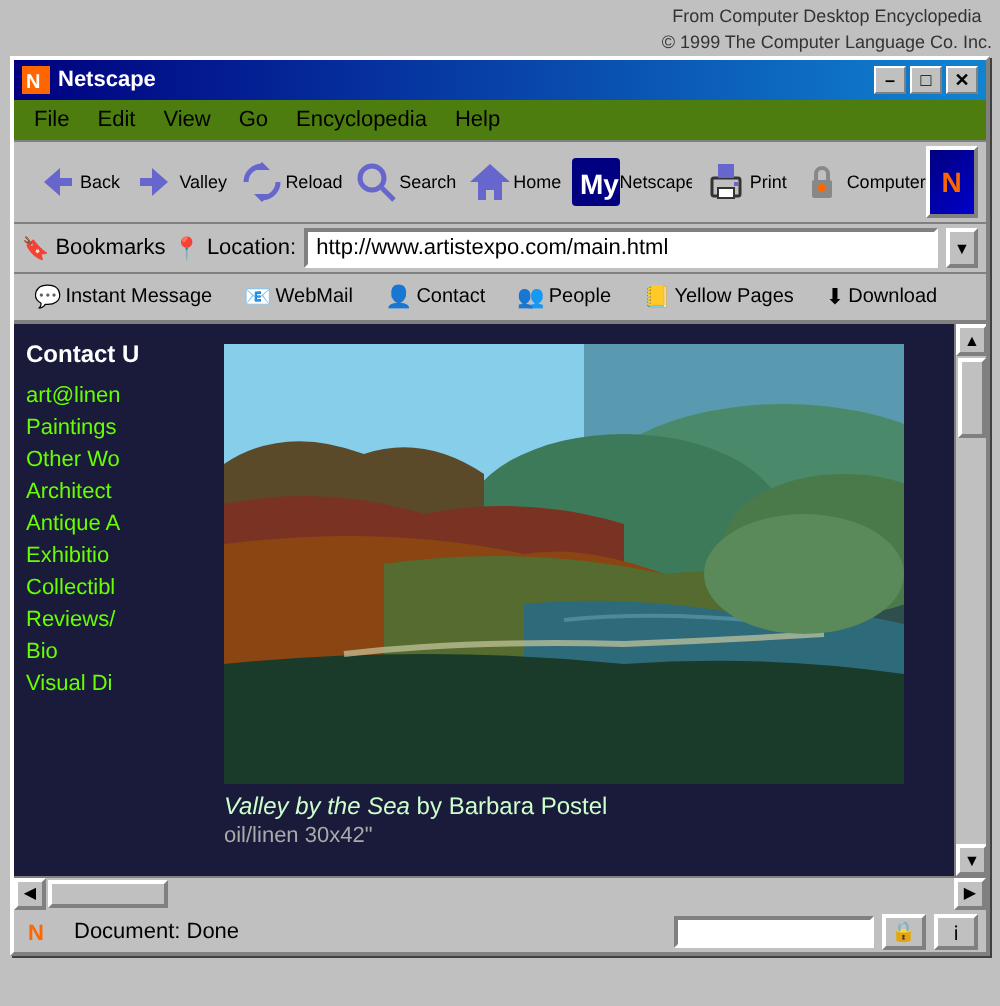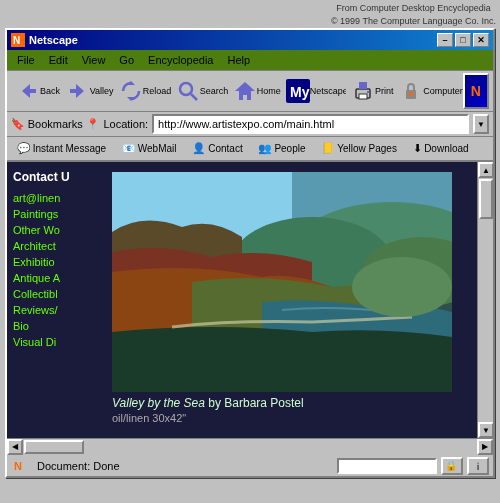--- a/index.html
+++ b/index.html
@@ -589,22 +589,22 @@
   </div>
 
   <div class="content-area">
 
     <div class="sidebar">
       <div class="sidebar-title">Contact U</div>
       <a class="sidebar-link" href="#">art@linen</a>
       <a class="sidebar-link" href="#">Paintings</a>
       <a class="sidebar-link" href="#">Other Wo</a>
       <a class="sidebar-link" href="#">Architect</a>
+      <a class="sidebar-link" href="#">Antique A</a>
       <a class="sidebar-link" href="#">Exhibitio</a>
-      <a class="sidebar-link" href="#">Antique A</a>
       <a class="sidebar-link" href="#">Collectibl</a>
       <a class="sidebar-link" href="#">Reviews/</a>
       <a class="sidebar-link" href="#">Bio</a>
       <a class="sidebar-link" href="#">Visual Di</a>
     </div>
 
     <div class="page-content">
 
       <div class="scrollbar-v">
         <div class="scroll-btn">▲</div>

